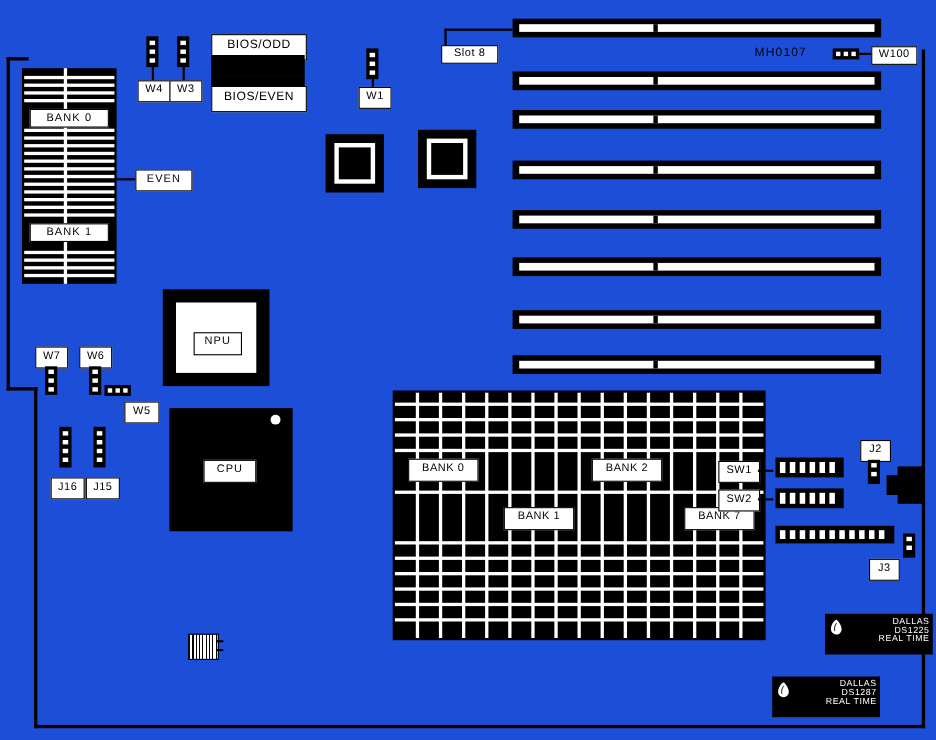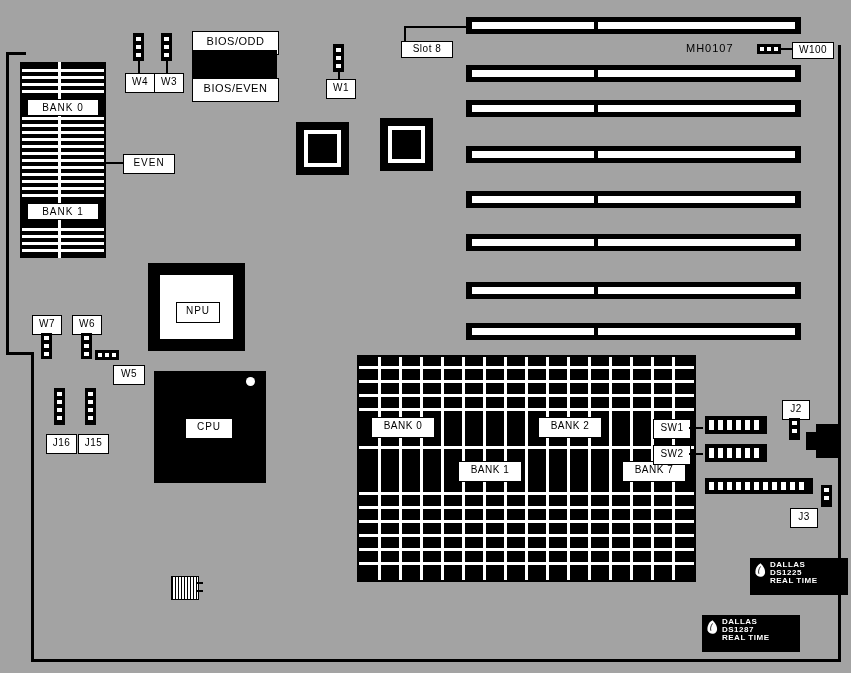--- a/index.html
+++ b/index.html
@@ -1,34 +1,34 @@
 <!DOCTYPE html>
 <html><head>
 <meta charset="utf-8">
 <style>
   html,body{margin:0;padding:0;background:#ffffff;}
   body{font-family:"Liberation Sans", sans-serif;}
-  #board{position:relative;width:851px;height:673px;background:#a3a3a3;overflow:hidden;}
+  #board{position:relative;width:851px;height:673px;background:#1d4ed8;overflow:hidden;}
   .blk{position:absolute;background:#000000;}
   .wht{position:absolute;background:#ffffff;}
   
   .lbl{position:absolute;border:1px solid #000000;background:#ffffff;color:#000000;
        font-size:10px;line-height:12px;text-align:center;white-space:nowrap;
        font-family:"Liberation Sans", sans-serif;letter-spacing:0.5px;}
   .plain{position:absolute;color:#000000;font-size:11px;white-space:nowrap;}
   
   .slot{position:absolute;background:#000000;}
   .slot .inner{position:absolute;background:#ffffff;}
   .slot .div{position:absolute;background:#000000;}
   
   .jmp{position:absolute;background:#000000;}
   .jmp i{position:absolute;background:#ffffff;display:block;}
   .dallas{position:absolute;background:#000000;color:#ffffff;font-size:8px;
-     font-weight:bold;line-height:8px;letter-spacing:0.5px;padding:3px 3px 2px 20px;
-     font-family:"Liberation Sans", sans-serif;}
+     font-weight:normal;line-height:8px;letter-spacing:0.5px;padding:3px 3px 2px 20px;
+     font-family:"Liberation Sans", sans-serif;text-align:right;}
   .dallas .ln{display:block;}
   .dallas .leaf{position:absolute;left:4px;top:5px;width:13px;height:15px;}
   .hatch{position:absolute;border:1px solid #000;background:
      repeating-linear-gradient(90deg,#000 0 1px,#fff 1px 3px);}
   .cachebox{position:absolute;border:1px solid #000;background:#fff;font-size:10px;
      text-align:center;letter-spacing:1px;}
   .kbd{position:absolute;background:#000;}
   .kbd span{position:absolute;left:50%;top:50%;transform:translate(-50%,-50%);
      background:#fff;color:#000;border:1px solid #000;font-size:10px;padding:1px 8px;letter-spacing:1px;}
   .dip{position:absolute;background:#000;}

